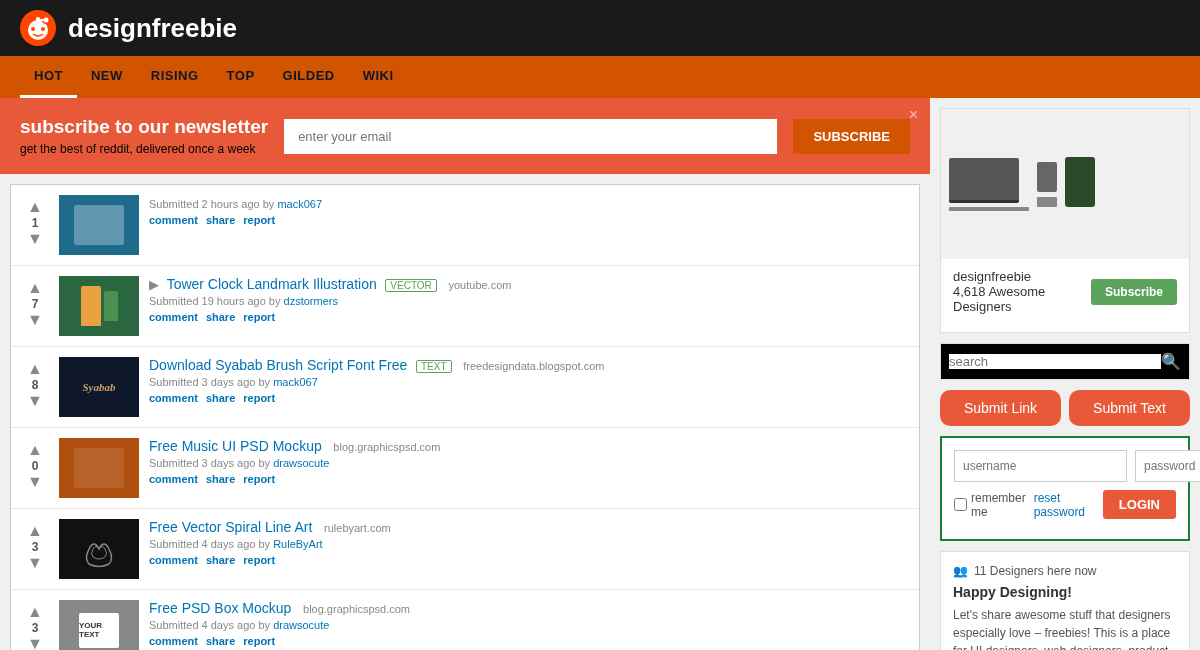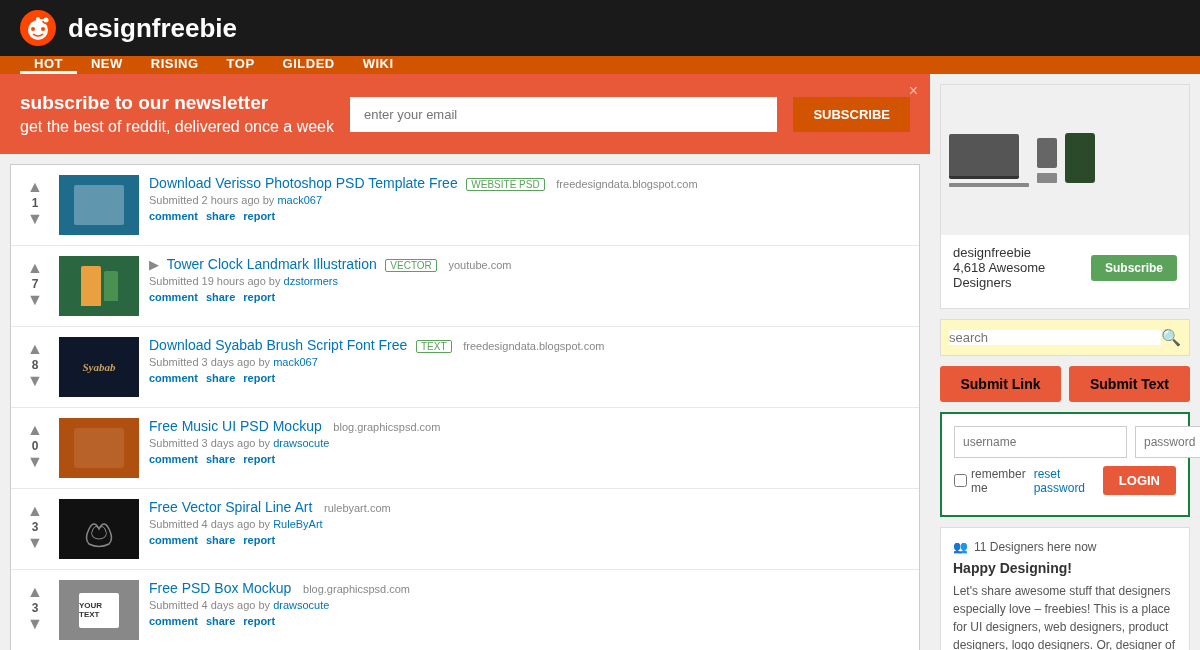--- a/index.html
+++ b/index.html
@@ -3,32 +3,32 @@
   <meta charset="utf-8">
   <style>
     * { margin: 0; padding: 0; box-sizing: border-box; }
     body { font-family: Arial, sans-serif; font-size: 13px; background: #f0f0f0; color: #333; width: 1200px; overflow-x: hidden; }
 
     
     #header { background: #1a1a1b; padding: 10px 20px; display: flex; align-items: center; gap: 12px; }
 
     
     #nav { background: #d35400; padding: 0 20px; display: flex; align-items: stretch; }
-    #nav .nav-item { color: #ffffff; padding: 0 14px; font-size: 13px; font-weight: bold; cursor: pointer; text-decoration: none; display: block; letter-spacing: 0.5px; }
+    #nav .nav-item { color: #0f172a; padding: 12px 14px; font-size: 13px; font-weight: bold; cursor: pointer; text-decoration: none; display: block; letter-spacing: 0.5px; }
     #nav .nav-item.active { border-bottom: 3px solid #fff; }
 
     
     #main { display: flex; gap: 0; }
     #content { flex: 1; padding: 0; background: #f0f0f0; }
     #sidebar { width: 270px; min-width: 270px; background: #f0f0f0; padding: 10px; }
 
     
     #newsletter { background: #e8593a; padding: 18px 20px; display: flex; align-items: center; gap: 16px; position: relative; margin-bottom: 10px; }
     #newsletter .nl-text h2 { color: #fff; font-size: 19px; font-weight: bold; }
-    #newsletter .nl-text p { color: #ffffff; font-size: 16px; margin-top: 4px; }
+    #newsletter .nl-text p { color: #000000; font-size: 12px; margin-top: 4px; }
     #newsletter input { flex: 1; padding: 10px 14px; border: none; font-size: 13px; color: #999; outline: none; }
     #newsletter .nl-btn { background: #d35400; color: #fff; border: none; padding: 10px 20px; font-size: 13px; font-weight: bold; cursor: pointer; white-space: nowrap; }
     #newsletter .nl-close { position: absolute; top: 8px; right: 12px; color: rgba(255,255,255,0.6); cursor: pointer; font-size: 16px; }
 
     
     #posts { background: #fff; border: 1px solid #ccc; margin: 0 10px 10px 10px; }
     .post-item { display: flex; align-items: flex-start; padding: 10px 10px; border-bottom: 1px solid #e8e8e8; gap: 10px; }
     .post-item:last-child { border-bottom: none; }
 
     .vote-col { display: flex; flex-direction: column; align-items: center; min-width: 28px; padding-top: 4px; }
@@ -50,25 +50,25 @@
     .post-actions a { color: #0074b7; font-size: 11px; font-weight: bold; cursor: pointer; text-decoration: none; }
 
     
     .thumb-blue { background: #1e6b8c; }
 
     
     .sidebar-ad { background: #fff; border: 1px solid #ddd; margin-bottom: 10px; overflow: hidden; }
     .sidebar-subscribe { display: flex; justify-content: space-between; align-items: center; margin-bottom: 8px; }
     .sub-btn { background: #5ba25b; color: #fff; border: none; padding: 6px 14px; font-size: 12px; font-weight: bold; cursor: pointer; border-radius: 3px; }
 
-    .sidebar-search { background: #fef9c3; border: 1px solid #ddd; padding: 8px; margin-bottom: 10px; display: flex; align-items: center; }
+    .sidebar-search { background: #000000; border: 1px solid #ddd; padding: 8px; margin-bottom: 10px; display: flex; align-items: center; }
     .sidebar-search input { flex: 1; border: none; outline: none; font-size: 13px; }
 
     .sidebar-actions { display: flex; gap: 8px; margin-bottom: 10px; }
-    .sidebar-actions button { flex: 1; padding: 10px; font-size: 14px; font-weight: bold; border: none; color: #000000; cursor: pointer; border-radius: 3px; }
+    .sidebar-actions button { flex: 1; padding: 10px; font-size: 14px; font-weight: normal; border: none; color: #ffffff; cursor: pointer; border-radius: 10px; }
     .btn-submit-link { background: #e8593a; }
     .btn-submit-text { background: #e8593a; }
 
     .sidebar-login { background: #fff; border: 2px solid #15803d; padding: 12px; margin-bottom: 10px; }
     .login-row { display: flex; gap: 8px; margin-bottom: 8px; }
     .login-row input { flex: 1; border: 1px solid #ccc; padding: 8px; font-size: 12px; color: #999; outline: none; }
     .login-options { display: flex; align-items: center; gap: 8px; margin-bottom: 8px; }
     .login-options label { font-size: 12px; color: #555; display: flex; align-items: center; gap: 4px; }
     .login-options .reset { color: #0074b7; font-size: 12px; cursor: pointer; }
     .login-btn { background: #e8593a; color: #fff; border: none; padding: 7px 16px; font-size: 13px; font-weight: bold; cursor: pointer; border-radius: 3px; float: right; }
@@ -130,25 +130,20 @@
       <div class="post-item">
         <div class="vote-col">
           <span class="vote-arrow up">▲</span>
           <span class="vote-count">1</span>
           <span class="vote-arrow down">▼</span>
         </div>
         <div class="post-thumb thumb-blue" style="width:80px;height:60px;background:#1e6b8c;display:flex;align-items:center;justify-content:center;">
           <div style="width:50px;height:40px;background:#fff;opacity:0.3;border-radius:2px;"></div>
         </div>
         <div class="post-body">
-          <div>
-            <a class="post-title">Download Verisso Photoshop PSD Template Free</a>
-            <span class="post-tag">WEBSITE PSD</span>
-            <span class="post-domain">freedesigndata.blogspot.com</span>
-          </div>
           <div class="post-meta">
             <span>Submitted 2 hours ago by</span>
             <a class="author">mack067</a>
           </div>
           <div class="post-actions">
             <a>comment</a>
             <a>share</a>
             <a>report</a>
           </div>
         </div>

